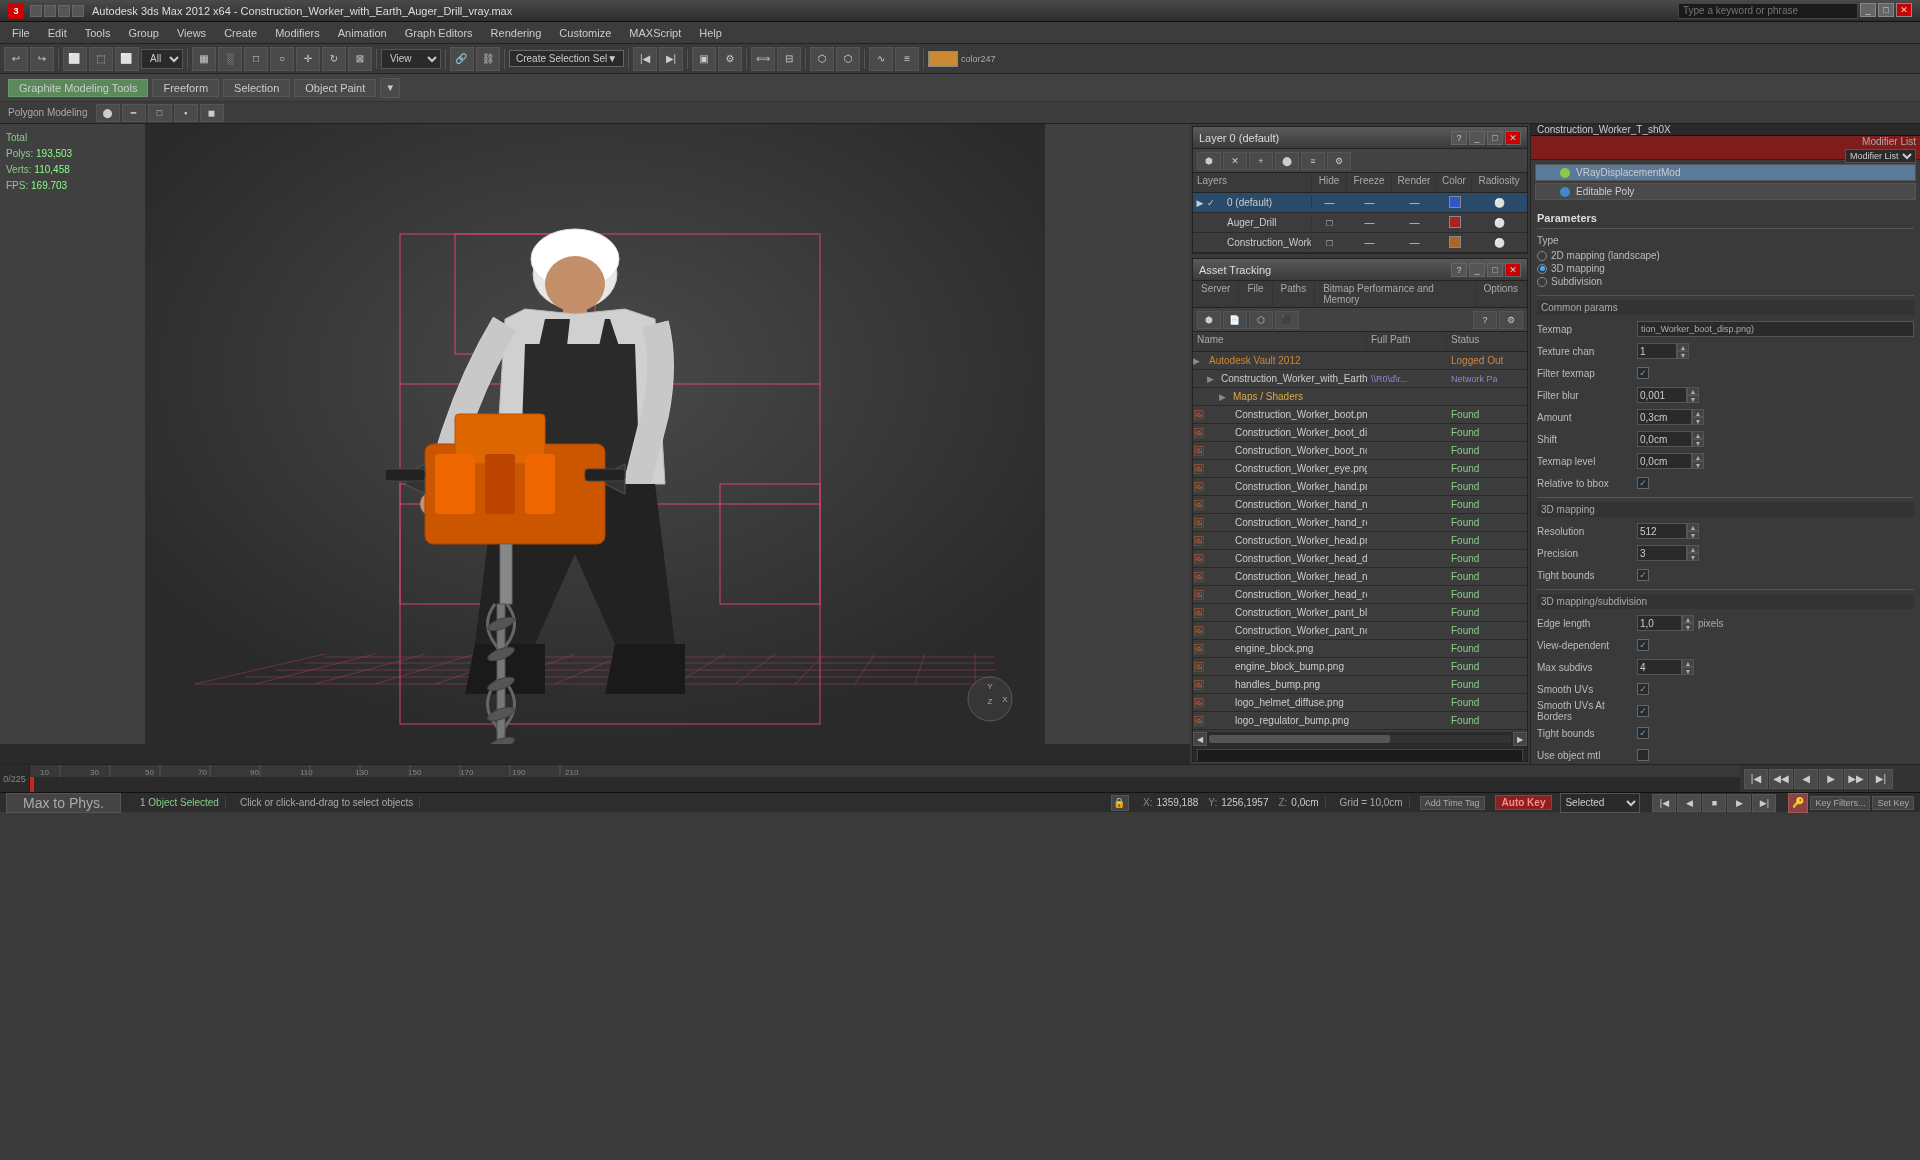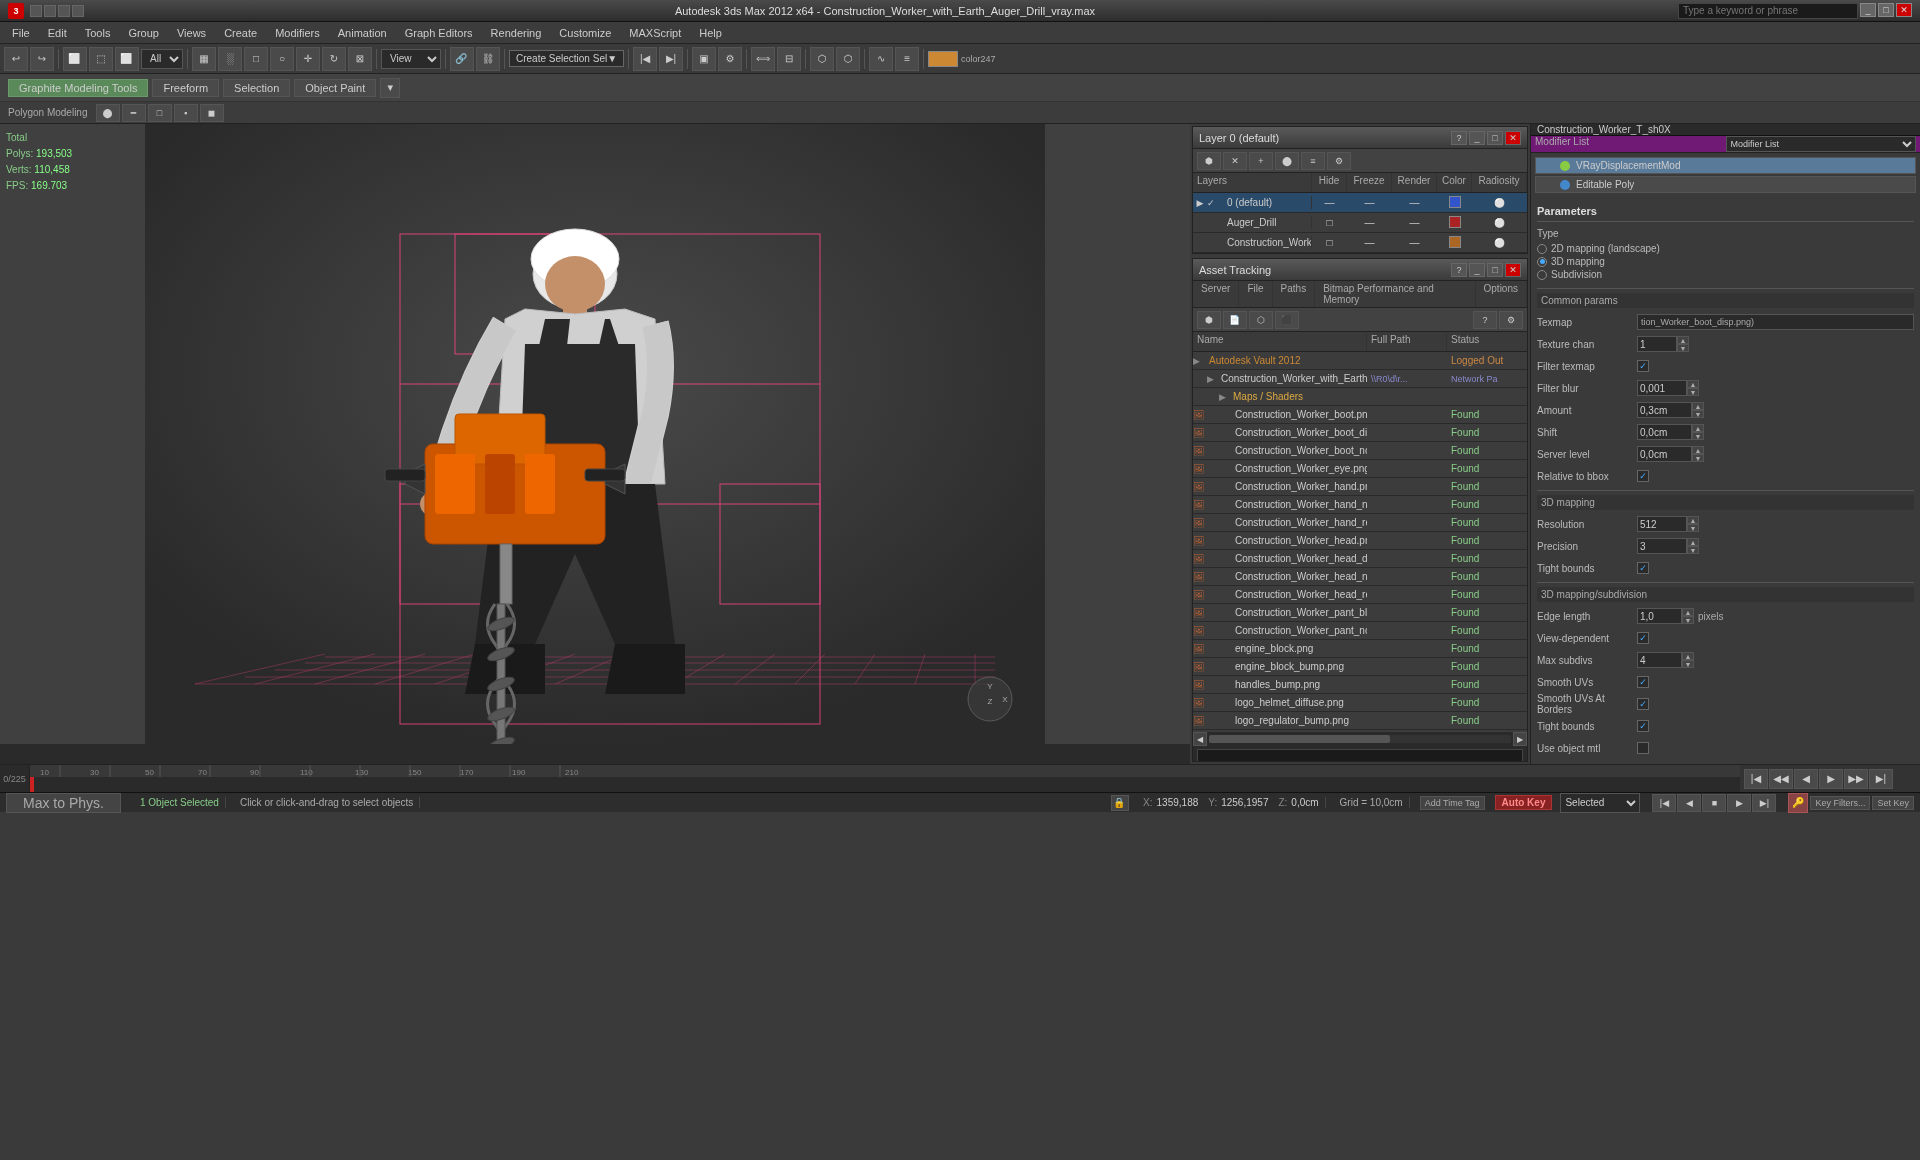--- a/index.html
+++ b/index.html
@@ -1,21 +1,21 @@
 <!DOCTYPE html>
 <html><head>
   <meta charset="utf-8">
   <style>
     * { margin: 0; padding: 0; box-sizing: border-box; }
     body { width: 1920px; height: 1160px; background: #3a3a3a; font-family: 'Arial', sans-serif; font-size: 11px; color: #ccc; overflow: hidden; }
     
     
     #titlebar { width: 100%; height: 22px; background: linear-gradient(to bottom, #4a4a4a, #2d2d2d); display: flex; align-items: center; padding: 0 8px; border-bottom: 1px solid #111; }
     #titlebar .app-icon { width: 16px; height: 16px; background: #c00; border-radius: 2px; margin-right: 6px; display: flex; align-items: center; justify-content: center; font-size: 9px; color: white; font-weight: bold; }
-    #titlebar .title-text { flex: 1; font-size: 11px; color: #ddd; text-align: center; }
+    #titlebar .title-text { flex: 1; font-size: 11px; color: #ddd; }
     #titlebar .win-controls { display: flex; gap: 2px; }
     #titlebar .win-btn { width: 16px; height: 14px; background: #666; border: 1px solid #888; font-size: 9px; color: #ddd; display: flex; align-items: center; justify-content: center; cursor: pointer; }
     #titlebar .win-btn.close { background: #c00; }
     
     
     #menubar { width: 100%; height: 22px; background: #3c3c3c; display: flex; align-items: center; padding: 0 4px; border-bottom: 1px solid #222; gap: 2px; }
     #menubar .menu-item { padding: 2px 8px; font-size: 11px; color: #ccc; cursor: pointer; white-space: nowrap; }
     
     
     #toolbar1 { width: 100%; height: 30px; background: #3a3a3a; display: flex; align-items: center; padding: 0 4px; border-bottom: 1px solid #222; gap: 2px; }
@@ -52,21 +52,21 @@
     
     
     #asset-panel { background: #3c3c3c; border: 1px solid #222; margin: 2px; flex: 1; overflow: hidden; }
     .asset-toolbar { display: flex; align-items: center; height: 24px; padding: 0 4px; background: #424242; border-bottom: 1px solid #222; gap: 2px; }
     .asset-table { overflow-y: auto; max-height: 380px; }
     .asset-row { display: flex; height: 18px; align-items: center; font-size: 10px; border-bottom: 1px solid #2a2a2a; }
     
     
     #modifier-panel { width: 390px; background: #3a3a3a; display: flex; flex-direction: column; border-left: 1px solid #222; overflow-y: auto; }
     #modifier-header { background: #2a2a2a; height: 28px; display: flex; align-items: center; padding: 0 6px; border-bottom: 1px solid #111; font-size: 11px; color: #ddd; }
-    .mod-toolbar { display: flex; align-items: flex-start; height: 24px; padding: 0 4px; background: #701a75; border-bottom: 1px solid #222; gap: 2px; }
+    .mod-toolbar { display: flex; align-items: flex-end; height: 24px; padding: 0 4px; background: #7f1d1d; border-bottom: 1px solid #222; gap: 2px; flex-direction: column; }
     .mod-list { padding: 4px; }
     .mod-item { display: flex; align-items: center; height: 17px; background: #4a4a4a; border: 1px solid #555; margin-bottom: 2px; padding: 0 24px; font-size: 10px; cursor: pointer; }
     .mod-item.active { background: #5a7a9a; }
     .mod-dot { width: 10px; height: 10px; border-radius: 50%; background: #88cc44; margin-right: 6px; }
     
     
     #params-panel { padding: 6px; font-size: 10px; }
     .params-title { font-size: 11px; color: #ddd; font-weight: bold; margin-bottom: 6px; border-bottom: 1px solid #555; padding-bottom: 4px; }
     .param-group { margin-bottom: 8px; }
     .param-group-title { font-size: 10px; color: #aaa; background: #333; padding: 2px 4px; margin-bottom: 4px; cursor: pointer; }
@@ -742,21 +742,21 @@
             <input style="width: 55px; height: 16px; background: rgb(42, 42, 42); border: 1px solid rgb(85, 85, 85); color: rgb(204, 204, 204); font-size: 10px;" value="0,0cm">
             <div class="spin-arrows">
                 <div class="spin-up">▲</div>
                 <div class="spin-dn">▼</div>
               </div>
           </div>
         </div>
       </div>
 
       <div class="param-row">
-        <div class="param-label">Server level</div>
+        <div class="param-label">Texmap level</div>
         <div class="param-value">
           <div class="spinbox">
             <input style="width: 55px; height: 16px; background: rgb(42, 42, 42); border: 1px solid rgb(85, 85, 85); color: rgb(204, 204, 204); font-size: 10px;" value="0,0cm">
             <div class="spin-arrows">
                 <div class="spin-up">▲</div>
                 <div class="spin-dn">▼</div>
               </div>
           </div>
         </div>
       </div>

